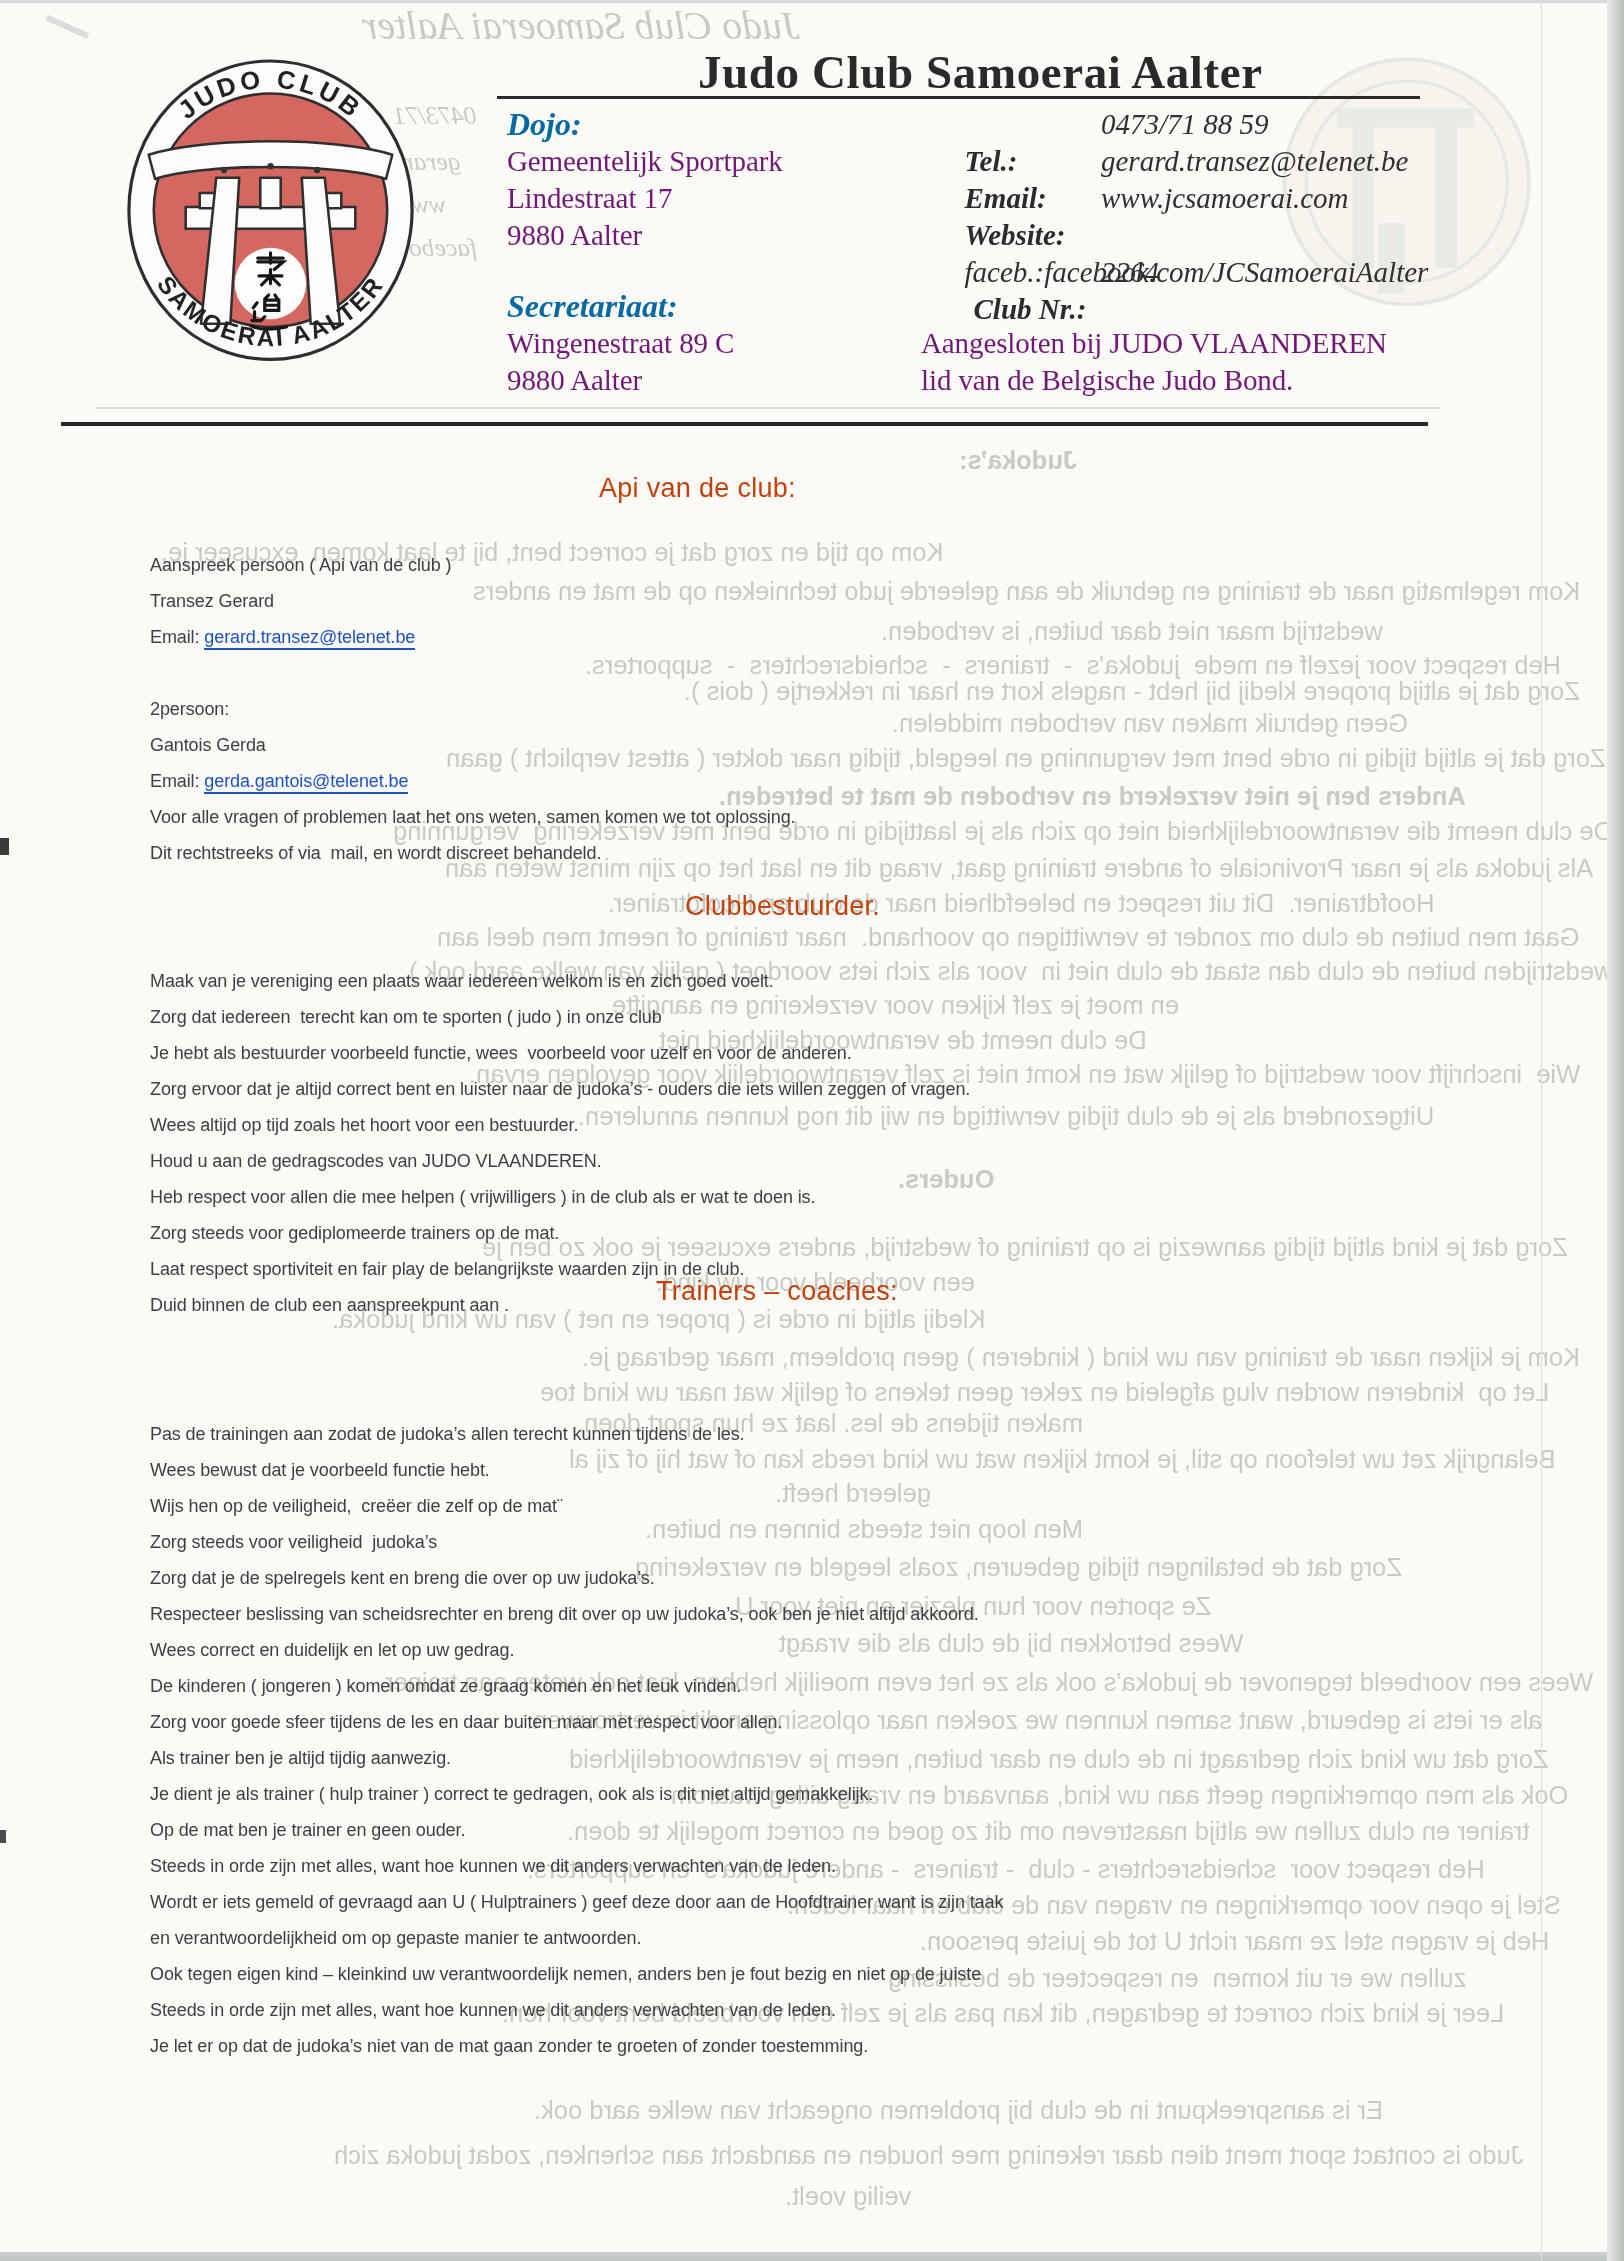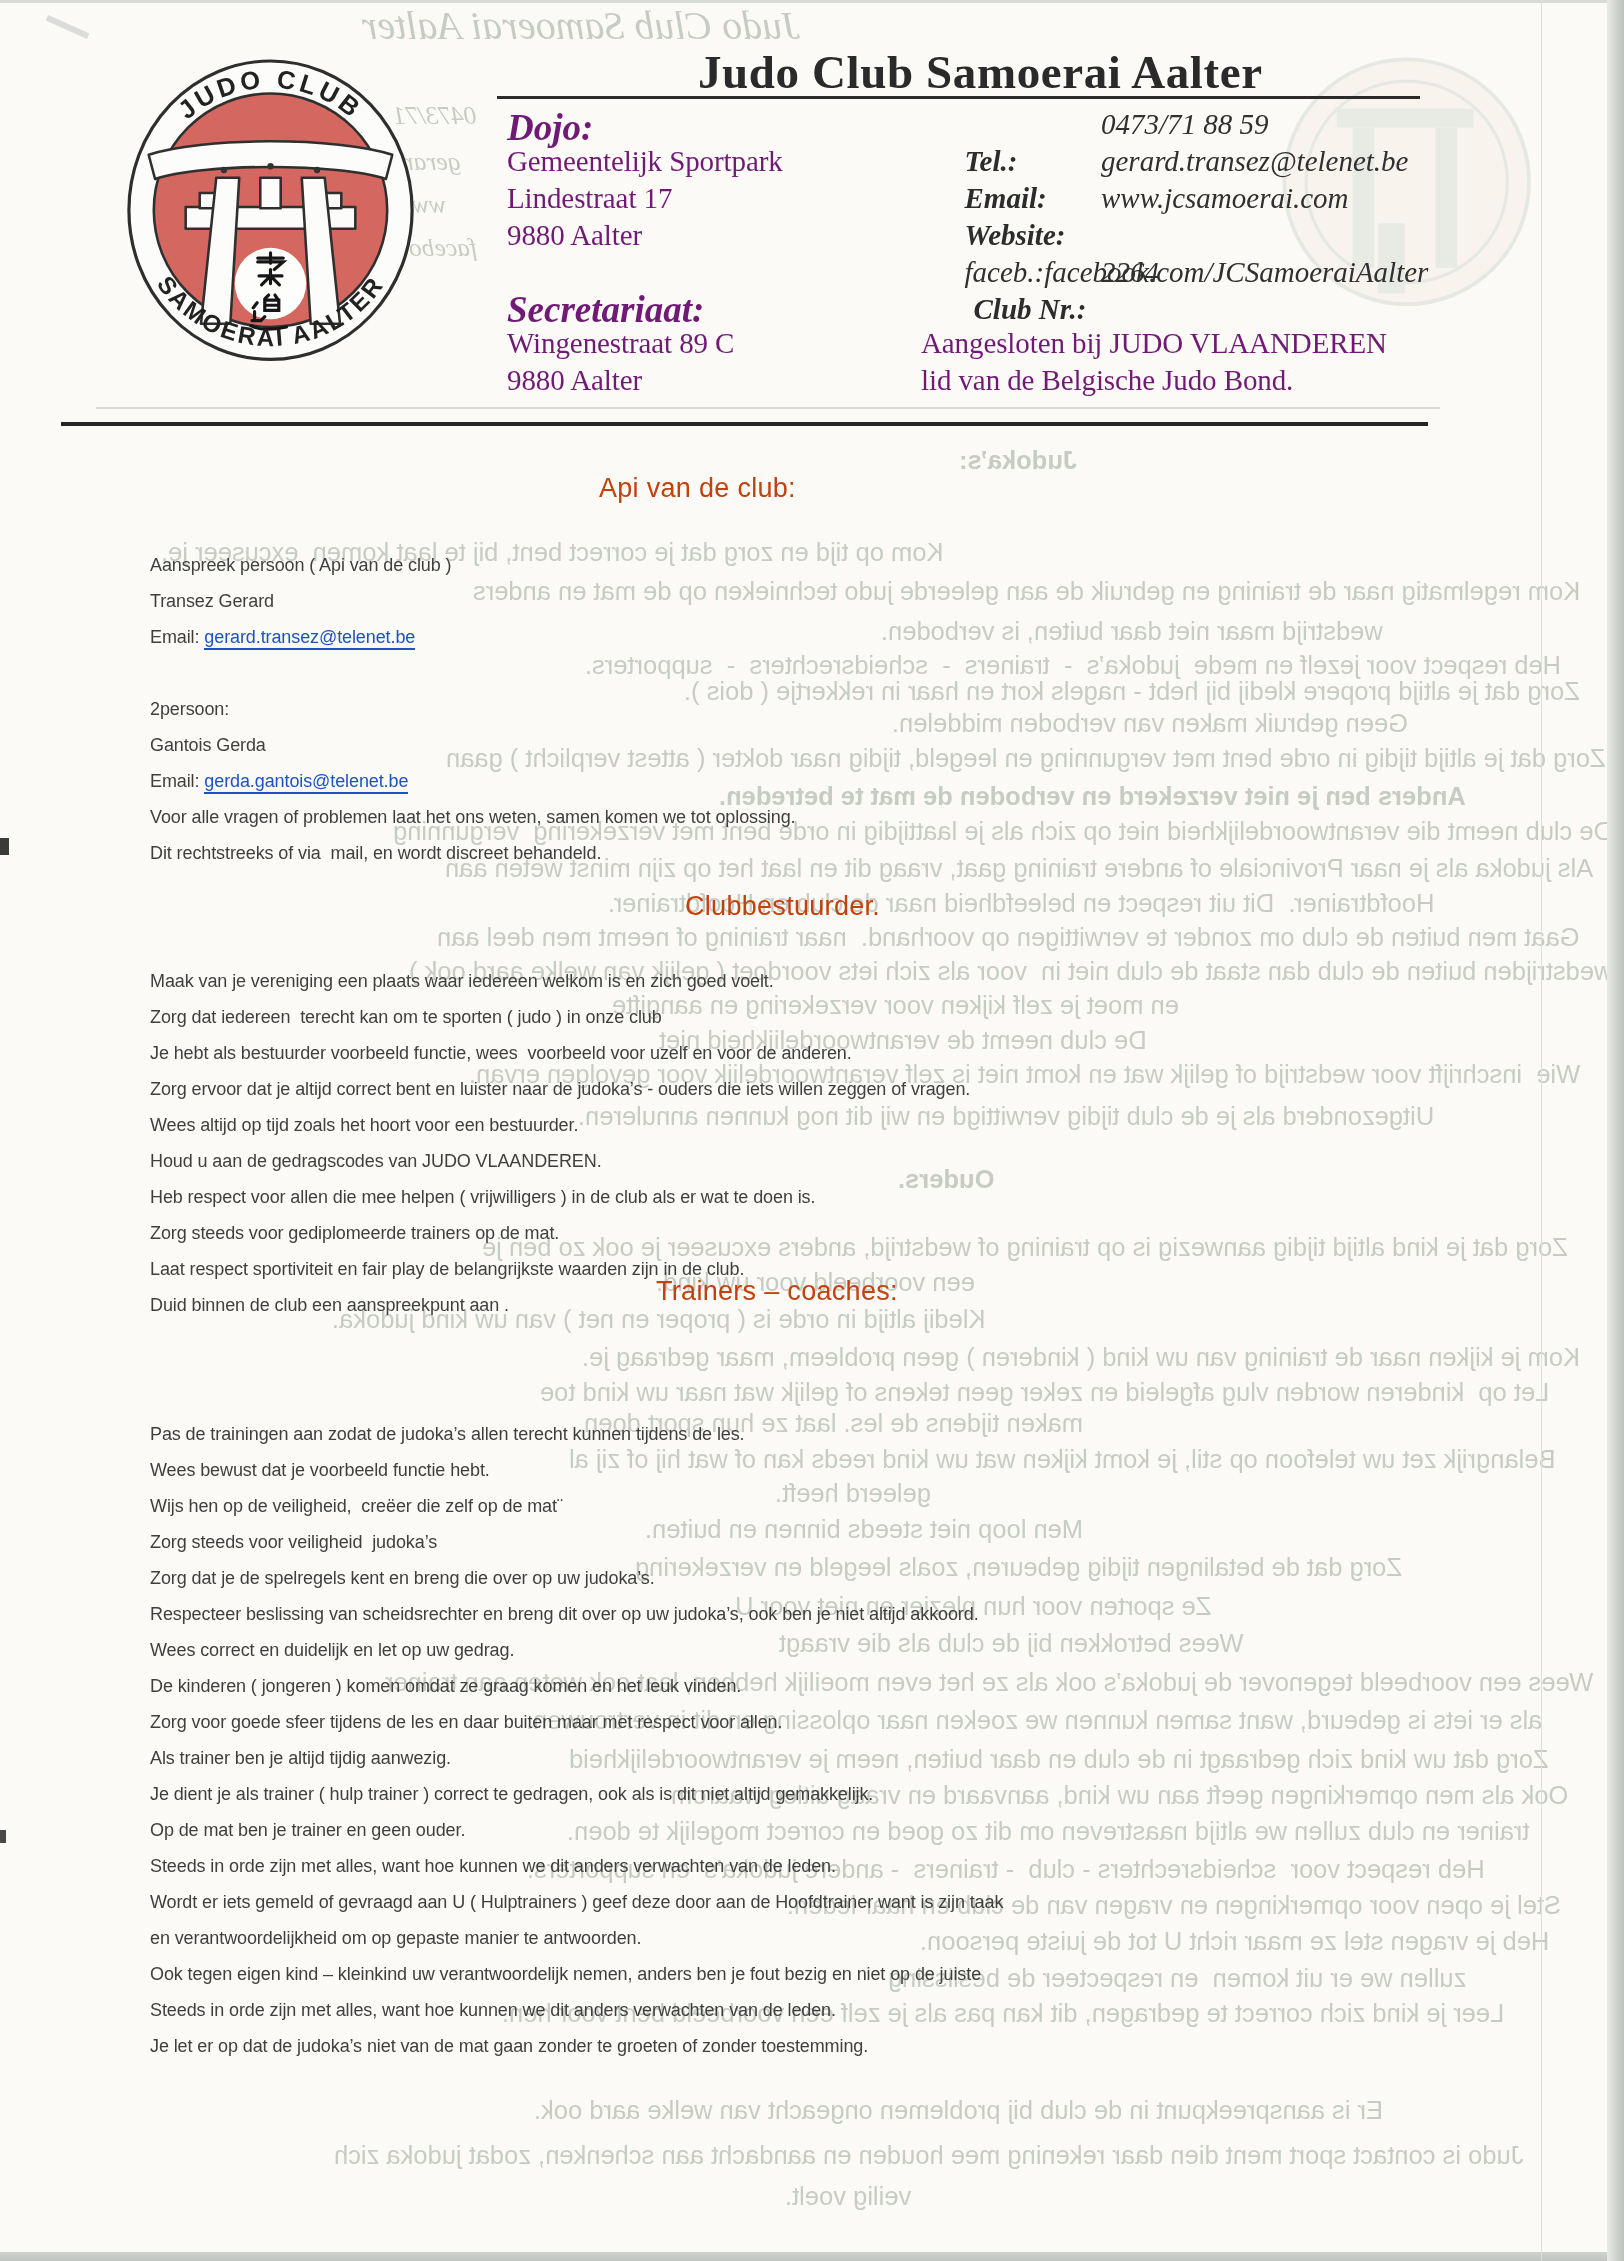--- a/index.html
+++ b/index.html
@@ -11,21 +11,21 @@
   .edges{position:absolute;inset:0;z-index:3;pointer-events:none;}
   
   .bleed-line{position:absolute;transform:scaleX(-1);color:rgba(141,152,142,.48);
               font-size:25.5px;white-space:pre;line-height:1.1;}
   .bleed-logo{position:absolute;left:1276px;top:32px;opacity:.16;}
   
   .title{position:absolute;left:698px;top:45px;font-family:"Liberation Serif",serif;
          font-weight:700;font-size:47px;color:#2a2a2a;letter-spacing:0.6px;white-space:pre;}
   .title-rule{position:absolute;left:497px;top:96px;width:923px;height:3.2px;background:#2b2b2b;}
   .hdr-label{position:absolute;font-family:"Liberation Serif",serif;font-style:italic;
-             font-weight:700;font-size:37px;color:#701a75;white-space:pre;}
+             font-weight:700;font-size:32px;color:#0369a1;white-space:pre;}
   .hdr .bline{font-family:"Liberation Serif",serif;font-size:29px;
               height:37px;line-height:37px;color:#701a75;}
   .hdr{position:absolute;}
   .c-row{position:absolute;height:37px;line-height:37px;white-space:pre;
          font-family:"Liberation Serif",serif;font-style:italic;font-size:29px;color:#303030;}
   .c-row .lab{font-weight:700;color:#2c2c2c;}
   .c-val{position:absolute;left:180px;top:0;}
   .faint-rule{position:absolute;left:96px;top:407px;width:1344px;height:1.9px;background:#d6d9d4;}
   .main-rule{position:absolute;left:61px;top:422px;width:1367px;height:3.8px;background:#262626;}
   

